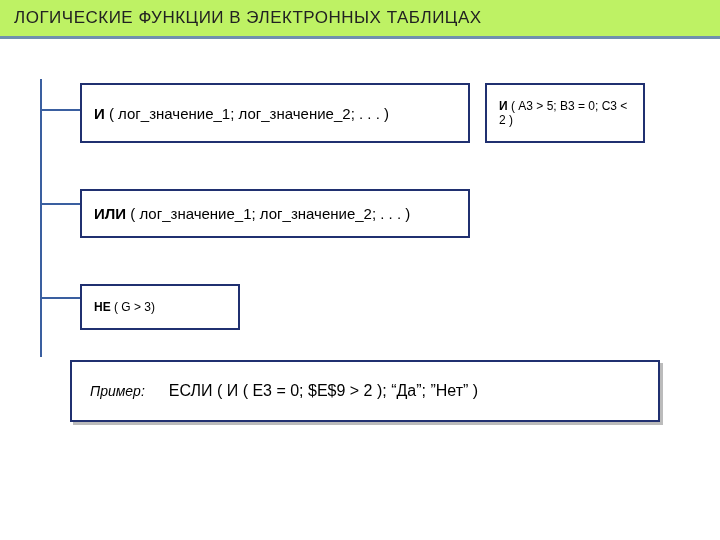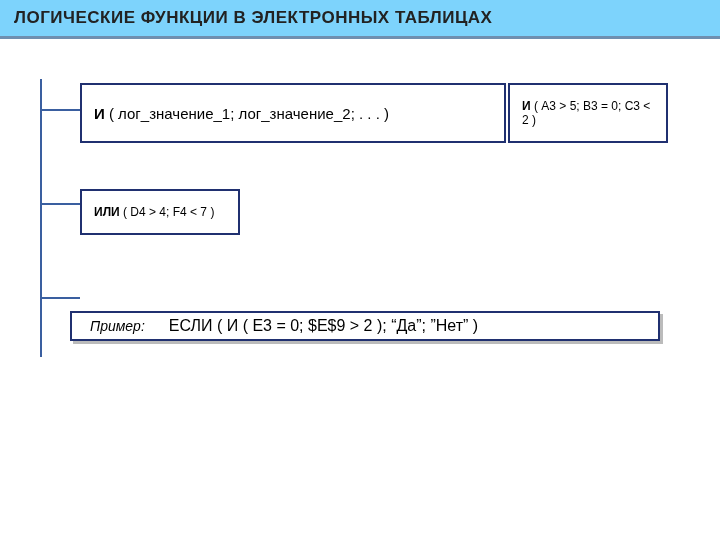--- a/index.html
+++ b/index.html
@@ -6,23 +6,23 @@
     margin: 0;
     padding: 0;
     width: 720px;
     height: 540px;
     background: #fff;
     font-family: Arial, sans-serif;
     position: relative;
     overflow: hidden;
   }
   .header {
-    background: #7dd3fc;
+    background: #bef264;
     padding: 8px 14px;
-    font-weight: bold;
+    font-weight: normal;
     font-size: 17px;
     color: #222;
     letter-spacing: 0.5px;
   }
   .divider {
     height: 3px;
     background: #6f8fb0;
     margin-bottom: 4px;
   }
   .content {
@@ -52,33 +52,33 @@
   .box {
     border: 2px solid #203070;
     background: #fff;
     padding: 14px 12px;
     box-sizing: border-box;
     font-size: 15px;
     display: flex;
     align-items: center;
   }
   .box-syntax {
-    width: 426px;
-    margin-right: 2px;
+    width: 390px;
+    margin-right: 15px;
   }
   .box-example {
     width: 160px;
     font-size: 12px;
   }
   .fn { font-weight: bold; }
   .example-row {
     margin: 30px 40px 0 50px;
     border: 2px solid #203070;
     background: #fff;
-    padding: 4px 18px;
+    padding: 20px 18px;
     box-shadow: 3px 3px 0 #bbb;
     display: flex;
     align-items: center;
     gap: 24px;
   }
   .example-label {
     font-style: italic;
     font-size: 14px;
   }
   .example-text {
@@ -100,25 +100,28 @@
   <div class="row">
     <div class="box box-syntax">
       <span><span class="fn">И</span><span> ( лог_значение_1; лог_значение_2; . . . )</span></span>
     </div>
     <div class="box box-example">
       <span><span class="fn">И</span><span> ( A3 &gt; 5; B3 = 0; C3 &lt;  2 )</span></span>
     </div>
   </div>
 
   <div class="row">
-    <div class="box box-example">
-      <span><span class="fn">ИЛИ</span><span> ( D4 &gt; 4; F4 &lt; 7 )</span></span>
+    <div class="box box-syntax">
+      <span><span class="fn">ИЛИ</span><span> ( лог_значение_1; лог_значение_2; . . . )</span></span>
     </div>
   </div>
 
   <div class="row" style="margin-bottom:0;">
+    <div class="box box-example">
+      <span><span class="fn">НЕ</span><span> ( G &gt; 3)</span></span>
+    </div>
   </div>
 
   <div class="example-row">
     <span class="example-label">Пример:</span>
     <span class="example-text">ЕСЛИ ( И ( E3 = 0; $E$9 &gt; 2 ); “Да”; ”Нет” )</span>
   </div>
 </div>
 
 </body></html>

